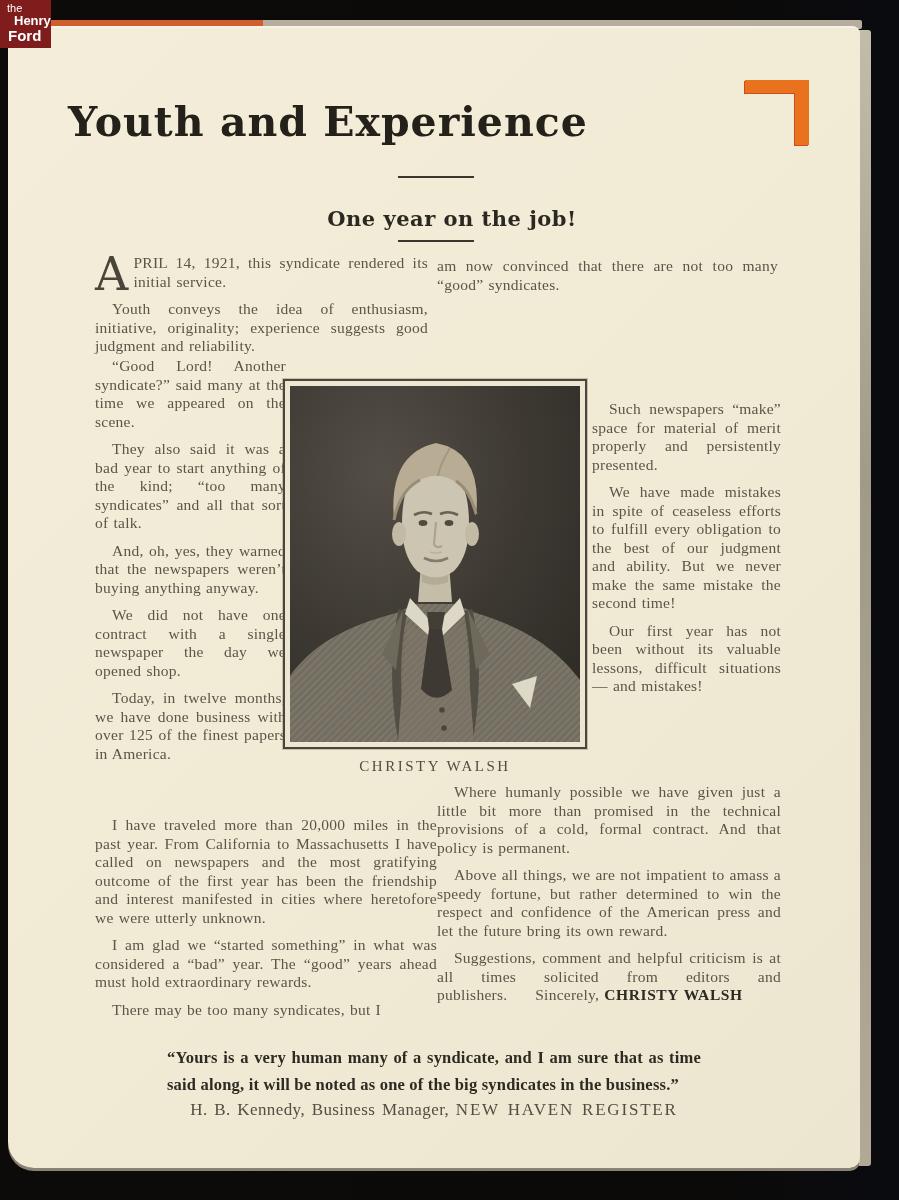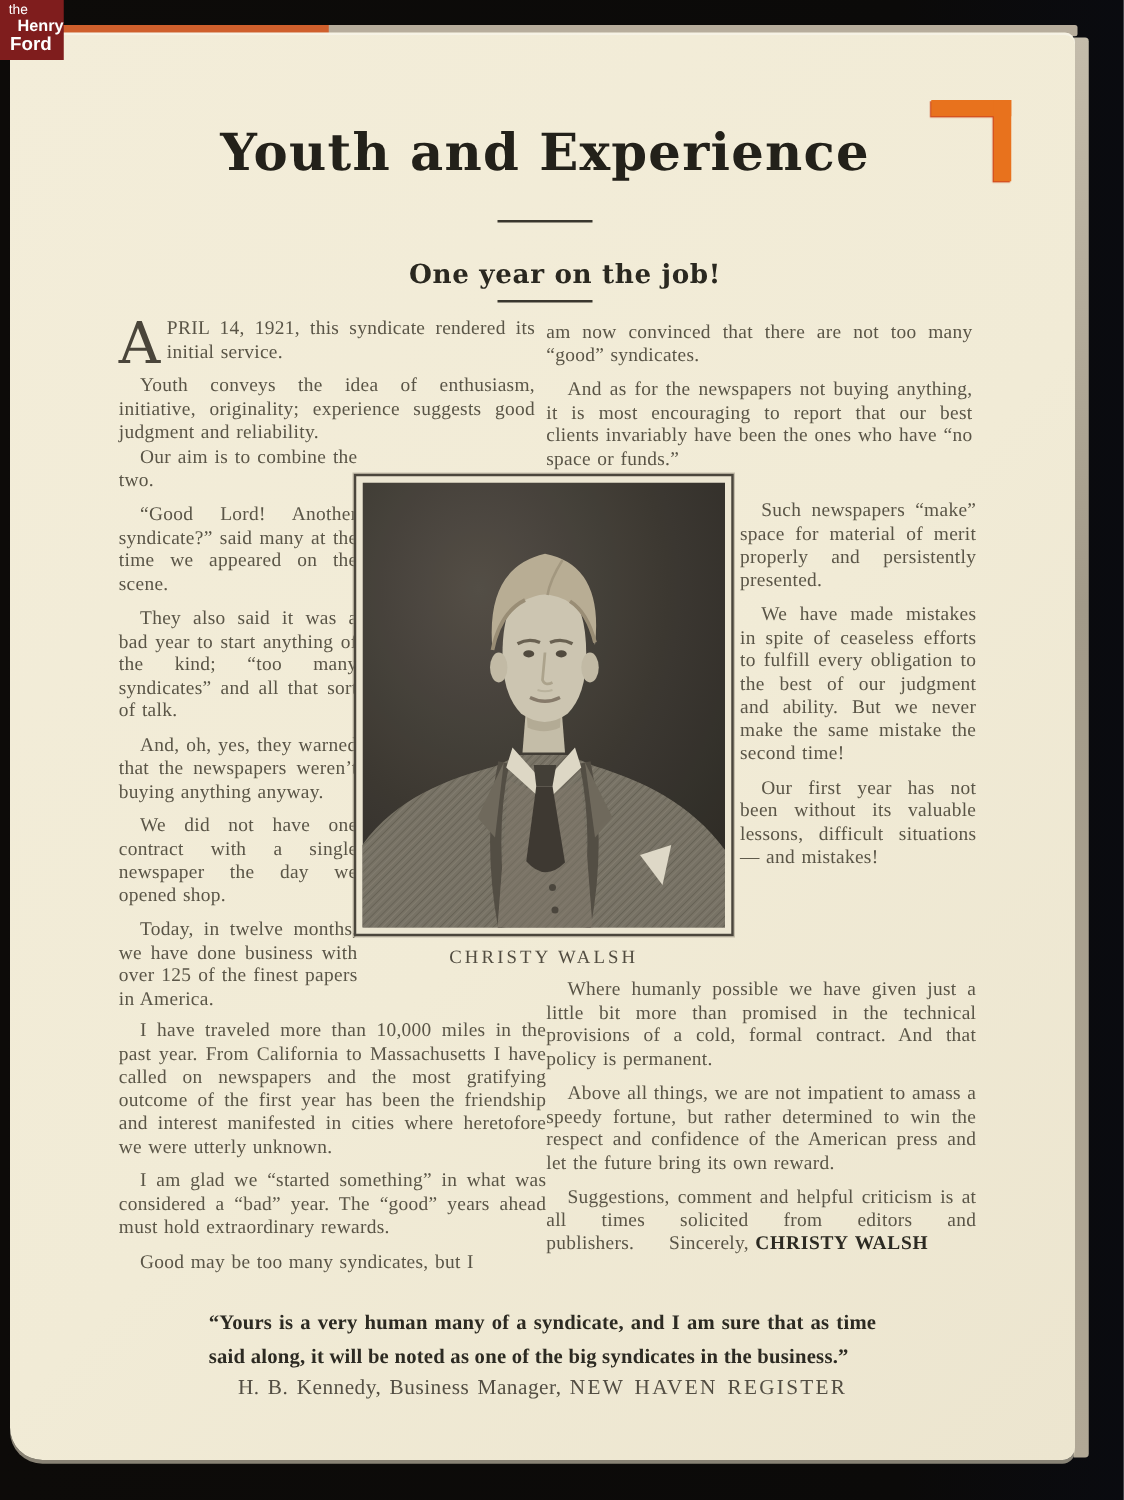--- a/index.html
+++ b/index.html
@@ -16,21 +16,21 @@
   .page{
     position:absolute;left:8px;top:26px;width:852px;height:1142px;
     background:linear-gradient(135deg,#f3edd9 0%,#f1ebd6 55%,#ece5cf 100%);
     border-radius:4px 8px 10px 26px;
     box-shadow:0 3px 0 rgba(205,196,175,.65), inset 0 2px 0 rgba(255,255,255,.35);
     color:#555043;
   }
   .corner-bracket{position:absolute;left:737px;top:54px;width:50px;height:52px;
     border-top:13px solid #e8721d;border-right:14px solid #e8721d;
     filter:drop-shadow(-1px 1px 0 #cf4a20);}
-  .title{position:absolute;left:60px;top:72px;width:736px;margin:0;text-align:center;
+  .title{position:absolute;left:60px;top:72px;width:736px;margin:0;
     font-family:"DejaVu Serif",serif;font-weight:bold;font-size:41px;letter-spacing:1px;color:#23211a;}
   .rule{position:absolute;left:390px;width:76px;height:0;border-top:2px solid #3a372e;}
   .rule1{top:150px;}
   .rule2{top:214px;}
   .subtitle{position:absolute;left:60px;top:164px;width:736px;margin:16px;text-align:center;
     font-family:"DejaVu Serif",serif;font-weight:bold;font-size:21px;letter-spacing:.5px;color:#2a2820;}
   
   .tx{position:absolute;font-size:15.5px;line-height:18.5px;text-align:justify;
     letter-spacing:.25px;word-spacing:1px;color:#5a5547;}
   .tx p{margin:0 0 9px 0;}
@@ -80,25 +80,23 @@
   <h2 class="subtitle">One year on the job!</h2>
   <div class="rule rule2"></div>
 
   <section class="tx intro-left">
     <p><span class="dropcap">A</span><span>PRIL 14, 1921, this syndicate rendered its initial service.</span></p>
     <p class="ind">Youth conveys the idea of enthusiasm, initiative, originality; experience suggests good judgment and reliability.</p>
   </section>
 
   <section class="tx intro-right">
     <p>am now convinced that there are not too many “good” syndicates.</p>
-    <p class="ind">And as for the newspapers not buying anything, it is most encouraging to report that our best clients invariably have been the ones who have “no space or funds.”</p>
   </section>
 
   <section class="tx col-narrow-left">
-    <p class="ind">Our aim is to combine the two.</p>
     <p class="ind">“Good Lord!  Another syndicate?” said many at the time we appeared on the scene.</p>
     <p class="ind">They also said it was a bad year to start anything of the kind; “too many syndicates” and all that sort of talk.</p>
     <p class="ind">And, oh, yes, they warned that the newspapers weren’t buying anything anyway.</p>
     <p class="ind">We did not have one contract with a single newspaper the day we opened shop.</p>
     <p class="ind">Today, in twelve months, we have done business with over 125 of the finest papers in America.</p>
   </section>
 
   <figure class="photo-block">
     <div class="photo-frame">
 
@@ -164,23 +162,23 @@
     <figcaption class="photo-caption">CHRISTY WALSH</figcaption>
   </figure>
 
   <section class="tx col-narrow-right">
     <p class="ind">Such newspapers “make” space for material of merit properly and persistently presented.</p>
     <p class="ind">We have made mistakes in spite of ceaseless efforts to fulfill every obligation to the best of our judgment and ability.  But we never make the same mistake the second time!</p>
     <p class="ind">Our first year has not been without its valuable lessons, difficult situations — and mistakes!</p>
   </section>
 
   <section class="tx bottom-left">
-    <p class="ind">I have traveled more than 10,000 miles in the past year.  From California to Massachusetts I have called on newspapers and the most gratifying outcome of the first year has been the friendship and interest manifested in cities where heretofore we were utterly unknown.</p>
+    <p class="ind">I have traveled more than 20,000 miles in the past year.  From California to Massachusetts I have called on newspapers and the most gratifying outcome of the first year has been the friendship and interest manifested in cities where heretofore we were utterly unknown.</p>
     <p class="ind">I am glad we “started something” in what was considered a “bad” year.  The “good” years ahead must hold extraordinary rewards.</p>
-    <p class="ind">Good may be too many syndicates, but I</p>
+    <p class="ind">There may be too many syndicates, but I</p>
   </section>
 
   <section class="tx bottom-right">
     <p class="ind">Where humanly possible we have given just a little bit more than promised in the technical provisions of a cold, formal contract. And that policy is permanent.</p>
     <p class="ind">Above all things, we are not impatient to amass a speedy fortune, but rather determined to win the respect and confidence of the American press and let the future bring its own reward.</p>
     <p class="ind closing"><span>Suggestions, comment and helpful criticism is at all times solicited from editors and publishers.</span><span class="sinc">Sincerely,</span> <strong>CHRISTY WALSH</strong></p>
   </section>
 
   <div class="footer-quote">
     <div class="l1">“Yours is a very human many of a syndicate, and I am sure that as time</div>

